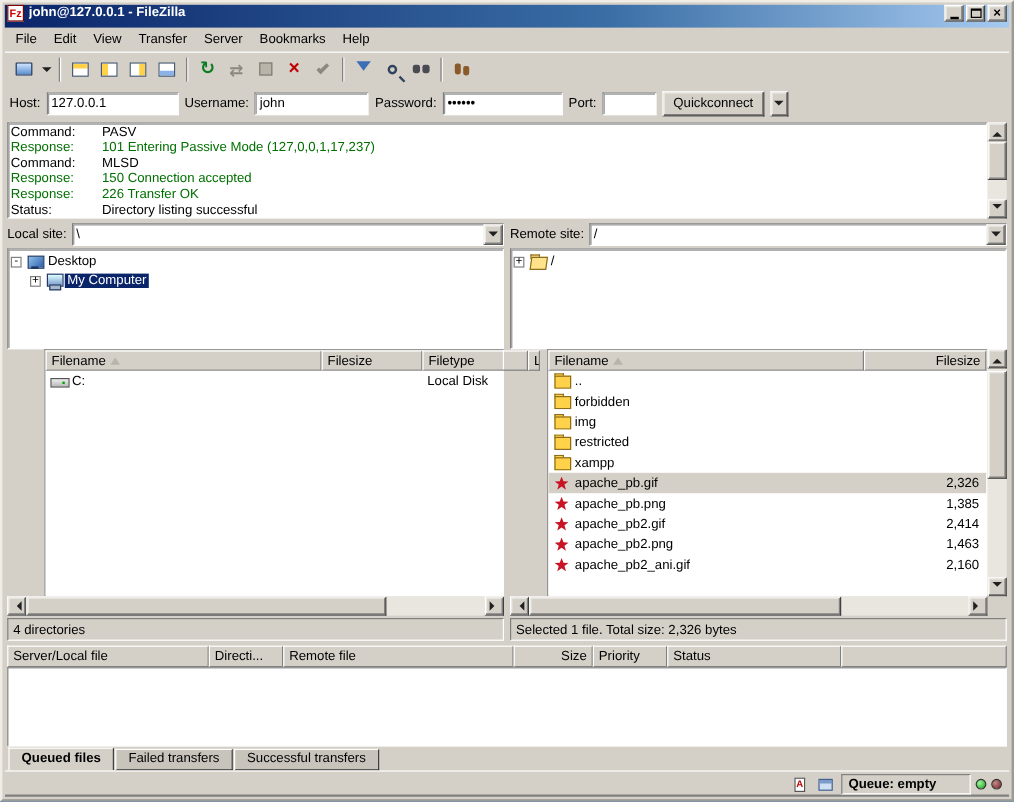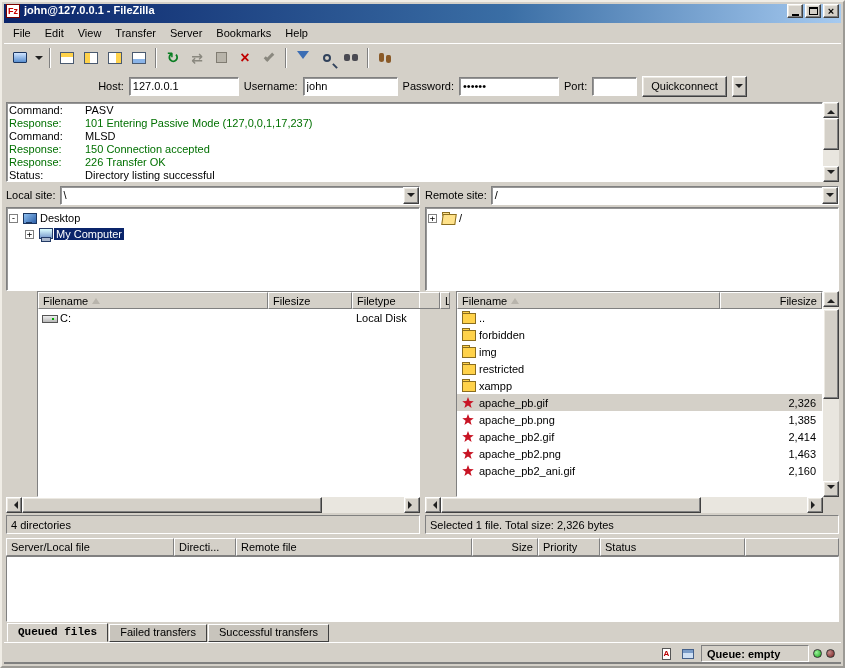--- a/index.html
+++ b/index.html
@@ -52,21 +52,21 @@
   .ic-lens{ width:8px; height:8px; border:2px solid #31425c; border-radius:50%; }
   .ic-lens::after{ content:""; position:absolute; width:6px; height:2px; background:#31425c; transform:rotate(45deg); left:7px; top:9px; }
   .ic-binoc{ width:14px; height:8px; }
   .ic-binoc::before,.ic-binoc::after{ content:""; position:absolute; width:6px; height:7px; background:#4a4a52; border-radius:2px; top:0; }
   .ic-binoc::before{ left:0; } .ic-binoc::after{ right:0; }
   .ic-boots{ width:14px; height:11px; }
   .ic-boots::before,.ic-boots::after{ content:""; position:absolute; width:5px; height:9px; background:#8a5a28; border-radius:2px 2px 3px 3px; top:1px; }
   .ic-boots::before{ left:1px; } .ic-boots::after{ right:1px; top:3px; height:8px; }
 
   
-  .quickbar{ height:30px; flex:none; display:flex; align-items:center; gap:5px; padding:0 4px;justify-content:center; }
+  .quickbar{ height:30px; flex:none; display:flex; align-items:center; gap:5px; padding:0 4px; }
   .qc-label{ white-space:nowrap; }
   .qc-input{ height:19px; padding:1px 3px; font-family:inherit; font-size:11px; outline:none; }
   .qc-btn{ height:21px; padding:0 8px; font-family:inherit; font-size:11px; cursor:default; }
   .qc-drop{ width:15px; height:21px; display:flex; align-items:center; justify-content:center; }
 
   
   .logwrap{ height:80px; flex:none; margin:1px 2px; display:flex; }
   .logpane{ flex:1; overflow:hidden; padding:1px 2px; }
   .log-line{ height:13px; line-height:13px; white-space:nowrap; }
   .log-label{ display:inline-block; width:76px; }
@@ -133,21 +133,21 @@
   .hscroll-row{ height:16px; flex:none; display:flex; }
   .pane-status{ height:19px; flex:none; display:flex; align-items:center; padding:0 4px; margin-top:2px; border:1px solid; border-color:#808080 #fff #fff #808080; background:#d4d0c8; white-space:nowrap; overflow:hidden; }
 
   
   .queue-header{ height:18px; flex:none; display:flex; background:#d4d0c8; margin:2px 2px 0 2px; }
   .queue-body{ height:66px; flex:none; margin:0 2px; background:#fff; border:1px solid; border-color:#808080 #fff #fff #808080; }
 
   
   .tabs-row{ height:20px; flex:none; display:flex; align-items:flex-end; padding-left:3px; gap:1px; }
   .tab{ padding:2px 10px 3px 10px; border:1px solid; border-color:#fff #404040 #404040 #fff; background:#d4d0c8; white-space:nowrap; }
-  .tab.active{ font-weight:bold; border-bottom-color:#d4d0c8;font-family:Liberation Mono, monospace; }
+  .tab.active{ font-weight:bold; border-bottom-color:#d4d0c8; }
   .tab.inactive{ background:#c8c4bc; padding-top:1px; }
 
   
   .statusbar{ height:22px; flex:none; display:flex; align-items:center; justify-content:flex-end; gap:4px; border-top:1px solid #fff; box-shadow:0 -2px 0 #808080 inset; padding:0 6px; }
   .sb-icon{ width:18px; height:16px; display:flex; align-items:center; justify-content:center; font-size:9px; }
   .sb-doc{ width:9px; height:12px; background:#fff; border:1px solid #555; position:relative; }
   .sb-doc::after{ content:"A"; position:absolute; left:1px; top:0px; font-size:8px; color:#b00; font-weight:bold; }
   .sb-pad{ width:12px; height:10px; background:#cfe0f4; border:1px solid #44608a; box-shadow: inset 0 3px 0 #7a9cc8; }
   .sb-field{ height:17px; min-width:108px; display:flex; align-items:center; padding:0 5px; border:1px solid; border-color:#808080 #fff #fff #808080; background:#d4d0c8;font-weight:bold; }
   .led{ width:9px; height:9px; border-radius:50%; border:1px solid #333; }
@@ -479,21 +479,21 @@
     </div>
   </div>
 
   <div class="queue-header">
     <span class="col-h" style="width:168px">
         <span>Server/Local file</span>
       </span>
     <span class="col-h" style="width:62px">
         <span>Directi...</span>
       </span>
-    <span class="col-h" style="width:236px">
+    <span class="col-h" style="width:192px">
         <span>Remote file</span>
       </span>
     <span class="col-h" style="width:66px;justify-content:flex-end">
         <span>Size</span>
       </span>
     <span class="col-h" style="width:62px">
         <span>Priority</span>
       </span>
     <span class="col-h" style="width:145px">
         <span>Status</span>

